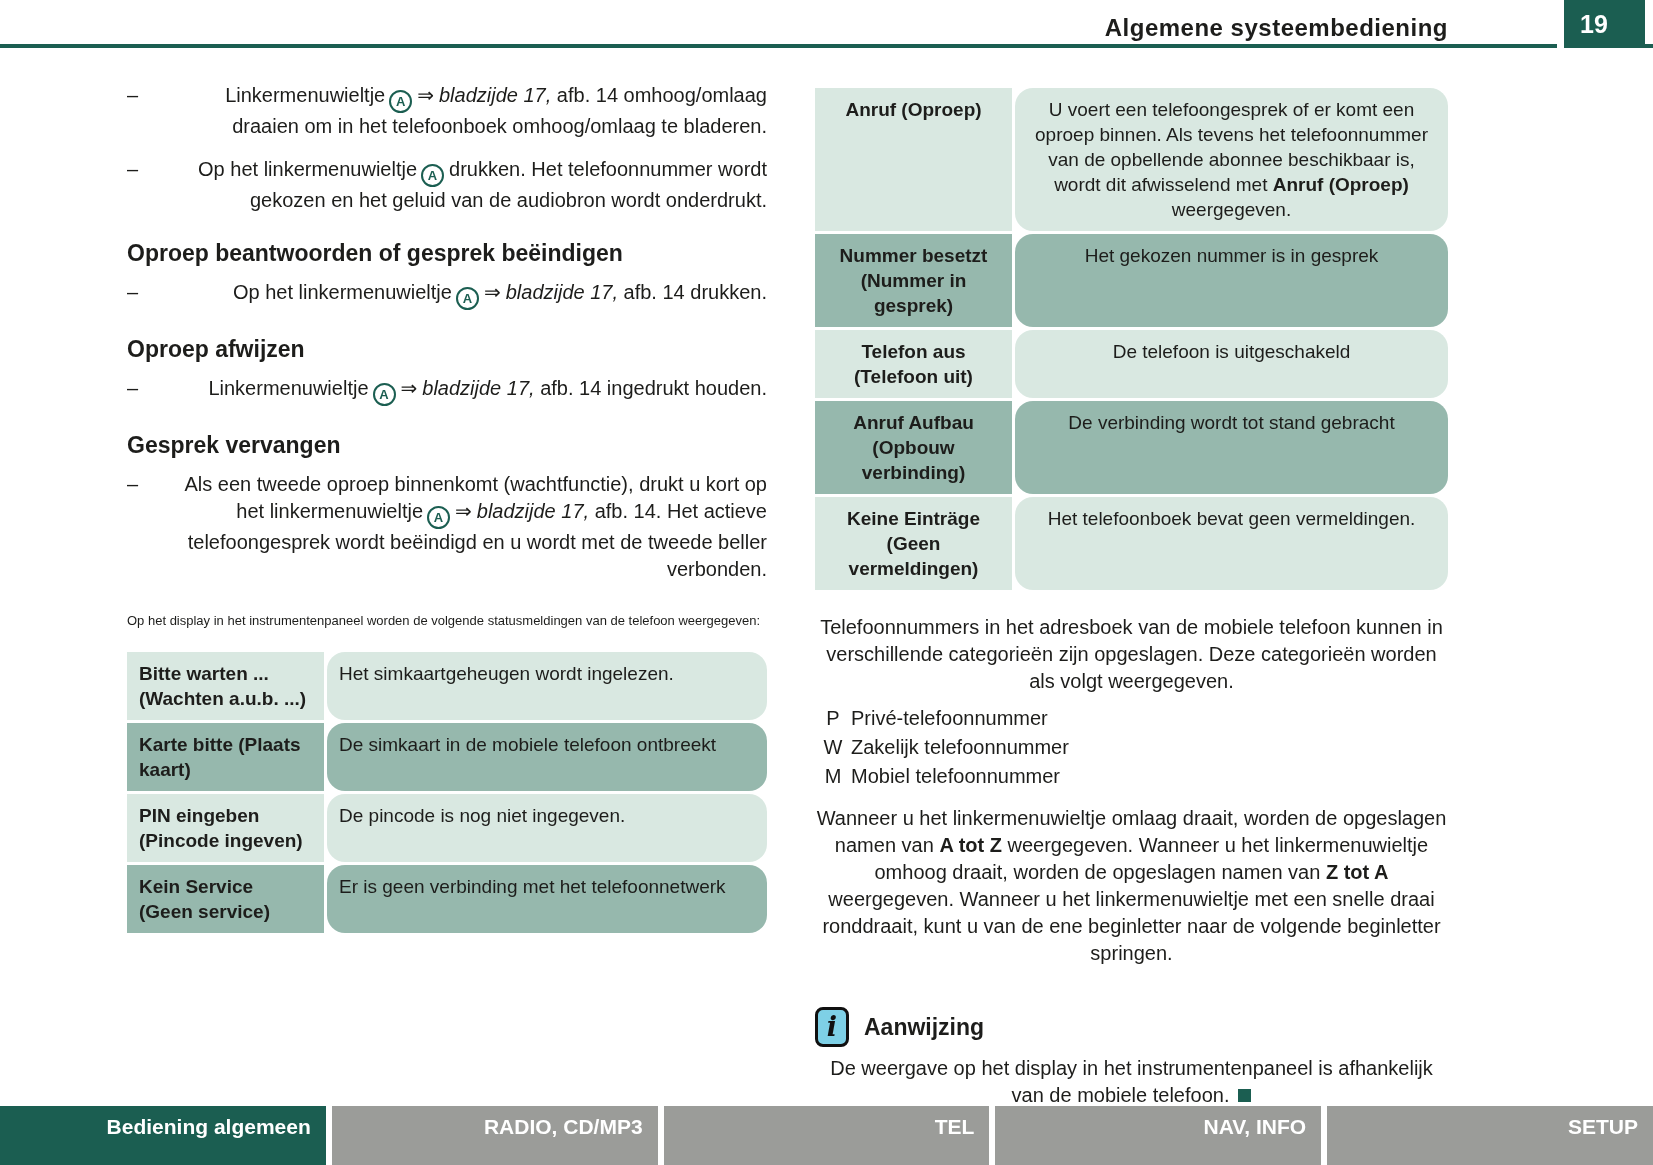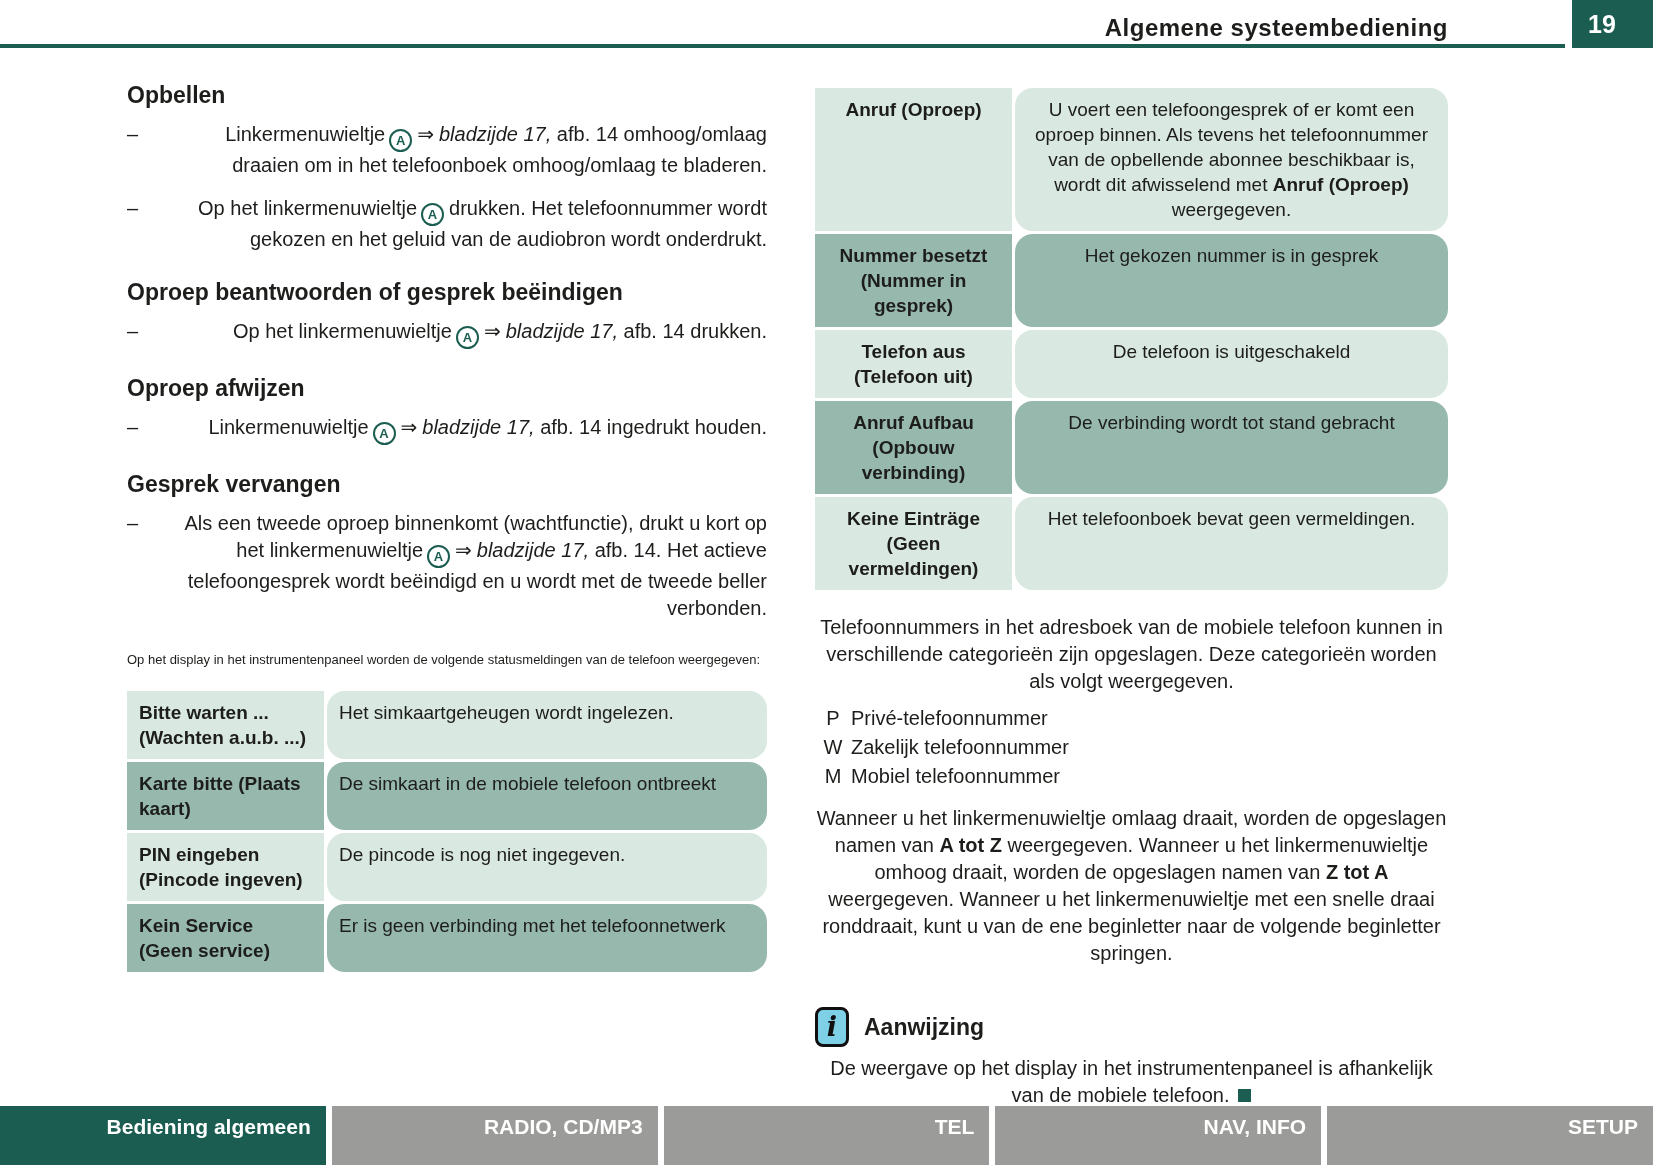--- a/index.html
+++ b/index.html
@@ -10,21 +10,21 @@
   }
   
   .header-title {
     position:absolute; top:14px; right:205px;
     font-size:24px; font-weight:bold; letter-spacing:0.5px; color:#1d1d1b;
   }
   .header-rule {
     position:absolute; top:44px; left:0; width:1653px; height:4px; background:#1b5e51;
   }
   .page-box {
-    position:absolute; top:0; right:0; width:88px; height:48px;
+    position:absolute; top:0; right:8px; width:88px; height:48px;
     background:#1b5e51; border-left:7px solid #ffffff;
     display:flex; align-items:center;
     color:#ffffff; font-size:25px; font-weight:bold; padding-left:16px;
   }
   
   .col-left  { position:absolute; left:127px; top:82px;  width:640px; }
   .col-right { position:absolute; left:815px; top:88px; width:633px;text-align:center; }
   .section-title { font-size:23px; font-weight:bold; margin:26px 0 12px; }
   .section-title.first { margin-top:0; }
   .body-text { font-size:20px; line-height:27px; }
@@ -82,21 +82,20 @@
 <div class="page">
 
   <div class="header-title">Algemene systeembediening</div>
   <div class="header-rule"></div>
   <div class="page-box">
     <span>19</span>
   </div>
 
   <div class="col-left">
 
-    <div class="section-title first">Opbellen</div>
 
     <div class="bullet">
       <span class="dash">–</span>
       <span class="btext"><span>Linkermenuwieltje</span><span class="circ-a">A</span><span class="arrow">⇒</span><span class="ref">bladzijde 17,</span> <span>afb. 14 omhoog/omlaag draaien om in het telefoonboek omhoog/omlaag te bladeren.</span></span>
     </div>
 
     <div class="bullet">
       <span class="dash">–</span>
       <span class="btext"><span>Op het linkermenuwieltje</span><span class="circ-a">A</span><span>drukken. Het telefoonnummer wordt gekozen en het geluid van de audiobron wordt onderdrukt.</span></span>
     </div>

